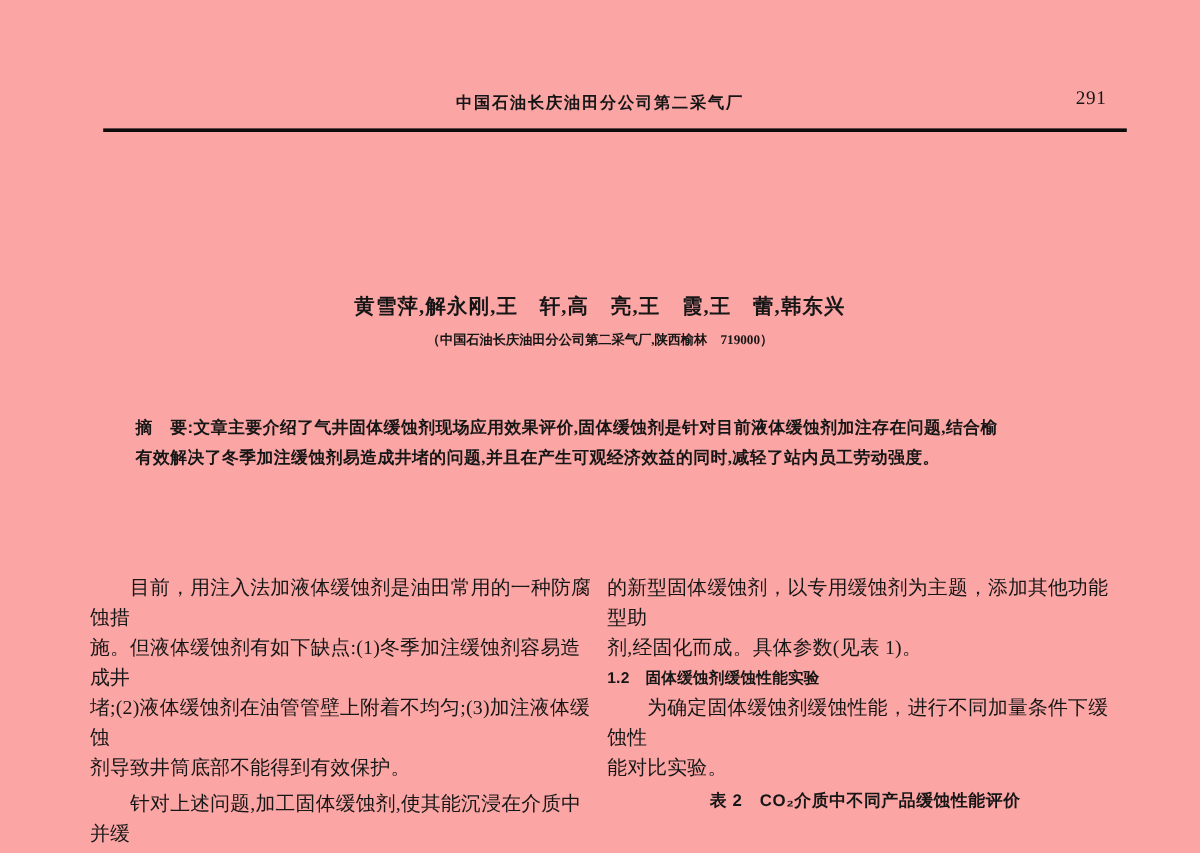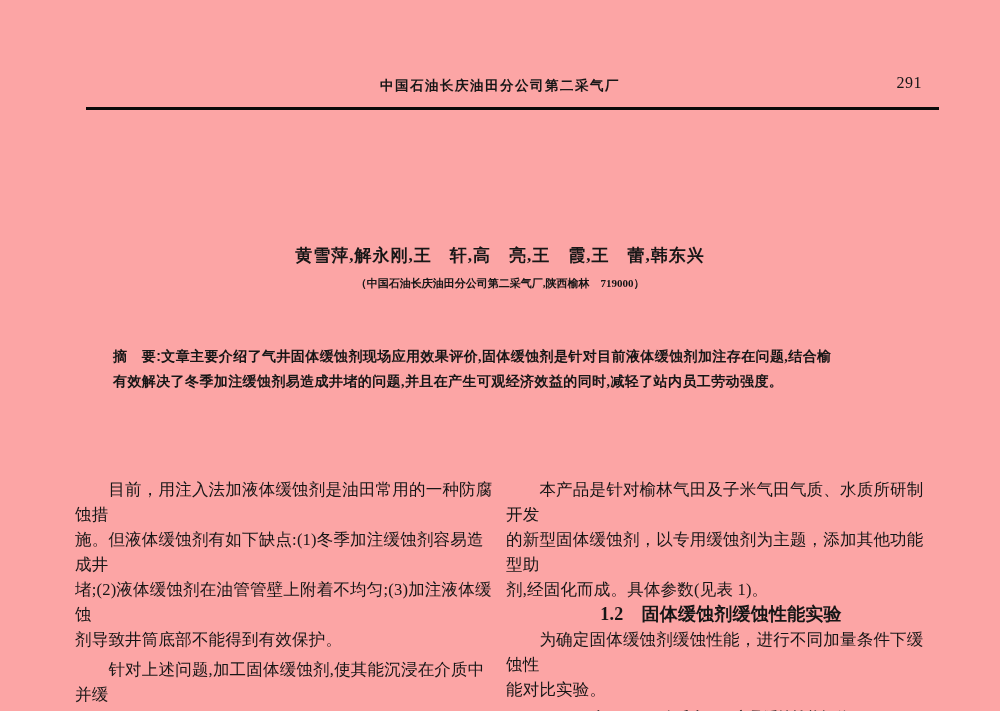--- a/index.html
+++ b/index.html
@@ -33,23 +33,22 @@
     position:absolute; top:344px; left:113px; width:786px;
     font-size:14px; line-height:25px; font-weight:600; letter-spacing:0.4px;
   }
   .abstract .lbl { font-weight:800; font-family:"Liberation Sans","DejaVu Sans",sans-serif; }
   .columns { position:absolute; top:477px; left:75px; width:861px; display:flex; gap:7px; }
   .col { font-size:16.5px; line-height:25px; letter-spacing:0.2px; }
   .col-left  { width:424px; }
   .col-right { width:430px; }
   .para-gap { margin-top:5px; }
   .subsec-heading {
-    font-weight:800; font-family:Liberation Serif, serif;
-    font-size:18px;
-    text-align:center;
+    font-weight:800; font-family:Liberation Sans, sans-serif;
+    font-size:13px;
   }
   .tbl-caption {
     margin-top:3px; text-align:center; font-size:14px; font-weight:800; letter-spacing:0.5px;
     font-family:"Liberation Sans","DejaVu Sans",sans-serif;
   }
 </style>
 </head>
 <body>
 
 <div class="page">
@@ -72,21 +71,20 @@
       <div>　　目前，用注入法加液体缓蚀剂是油田常用的一种防腐蚀措</div>
       <div>施。但液体缓蚀剂有如下缺点:(1)冬季加注缓蚀剂容易造成井</div>
       <div>堵;(2)液体缓蚀剂在油管管壁上附着不均匀;(3)加注液体缓蚀</div>
       <div>剂导致井筒底部不能得到有效保护。</div>
       <div class="para-gap">　　针对上述问题,加工固体缓蚀剂,使其能沉浸在介质中并缓</div>
       <div>慢均匀的溶解或释放,从而克服液体缓蚀剂的上述缺点,达到长</div>
 
     </div>
 
     <div class="col col-right">
-      <div>　　本产品是针对榆林气田及子米气田气质、水质所研制开发</div>
       <div>的新型固体缓蚀剂，以专用缓蚀剂为主题，添加其他功能型助</div>
       <div>剂,经固化而成。具体参数(见表 1)。</div>
       <div class="subsec-heading">1.2　固体缓蚀剂缓蚀性能实验</div>
       <div>　　为确定固体缓蚀剂缓蚀性能，进行不同加量条件下缓蚀性</div>
       <div>能对比实验。</div>
 
       <div class="tbl-caption">表 2　CO₂介质中不同产品缓蚀性能评价</div>
 
     </div>
 

